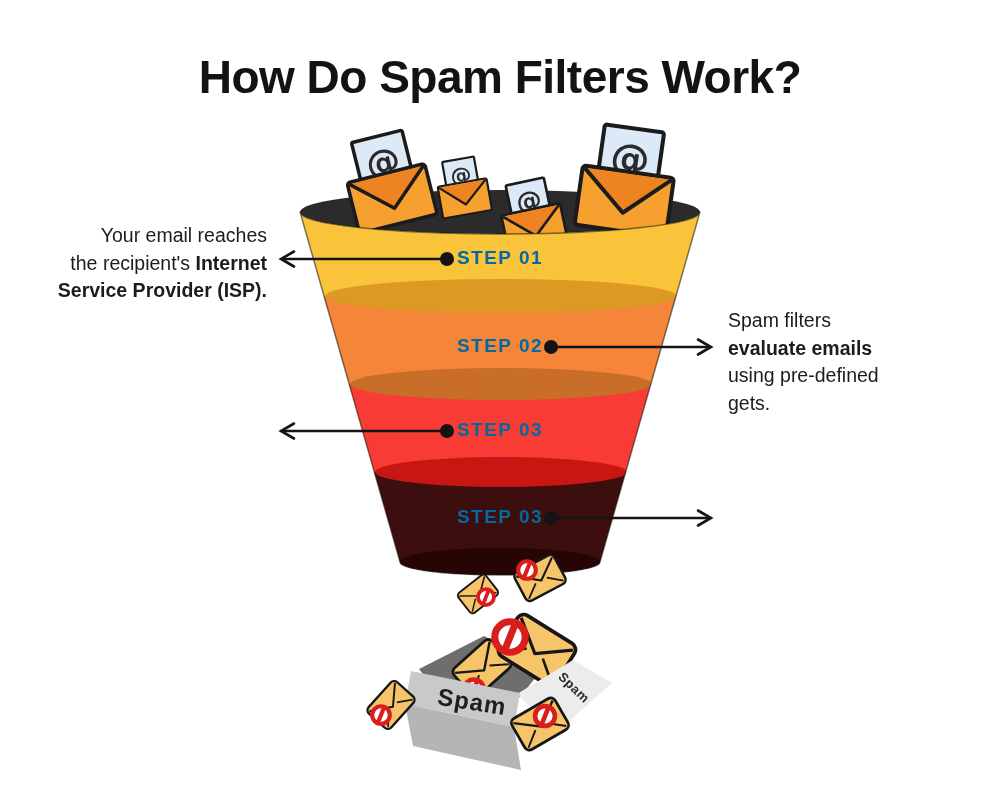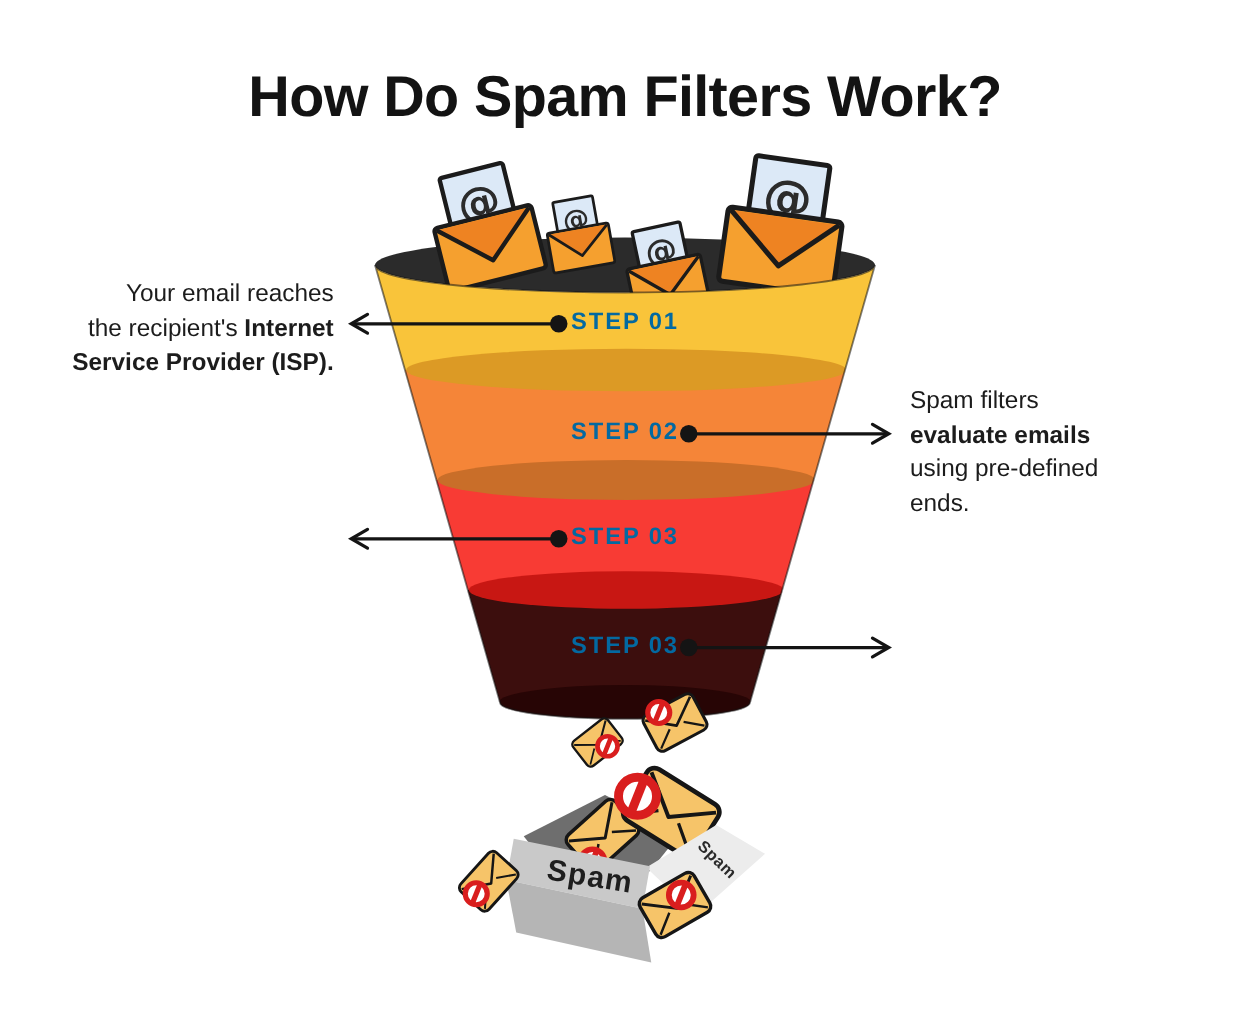--- a/index.html
+++ b/index.html
@@ -151,21 +151,21 @@
   <div class="ann r-align" style="left:25px;top:222px;width:242px;">
     <span>Your email reaches</span><br>
     <span>the recipient's </span><b>Internet</b><br>
     <b>Service Provider (ISP).</b>
   </div>
 
   <div class="ann" style="left:728px;top:295px;width:200px;margin-top:12px;">
     <span>Spam filters</span><br>
     <b>evaluate emails</b><br>
     <span>using pre-defined</span><br>
-    <span>ends.</span>
+    <span>gets.</span>
   </div>
 
 
 
   <div class="spam-front">Spam</div>
   <div class="spam-flap">Spam</div>
 
 </div>
 
 </body></html>

